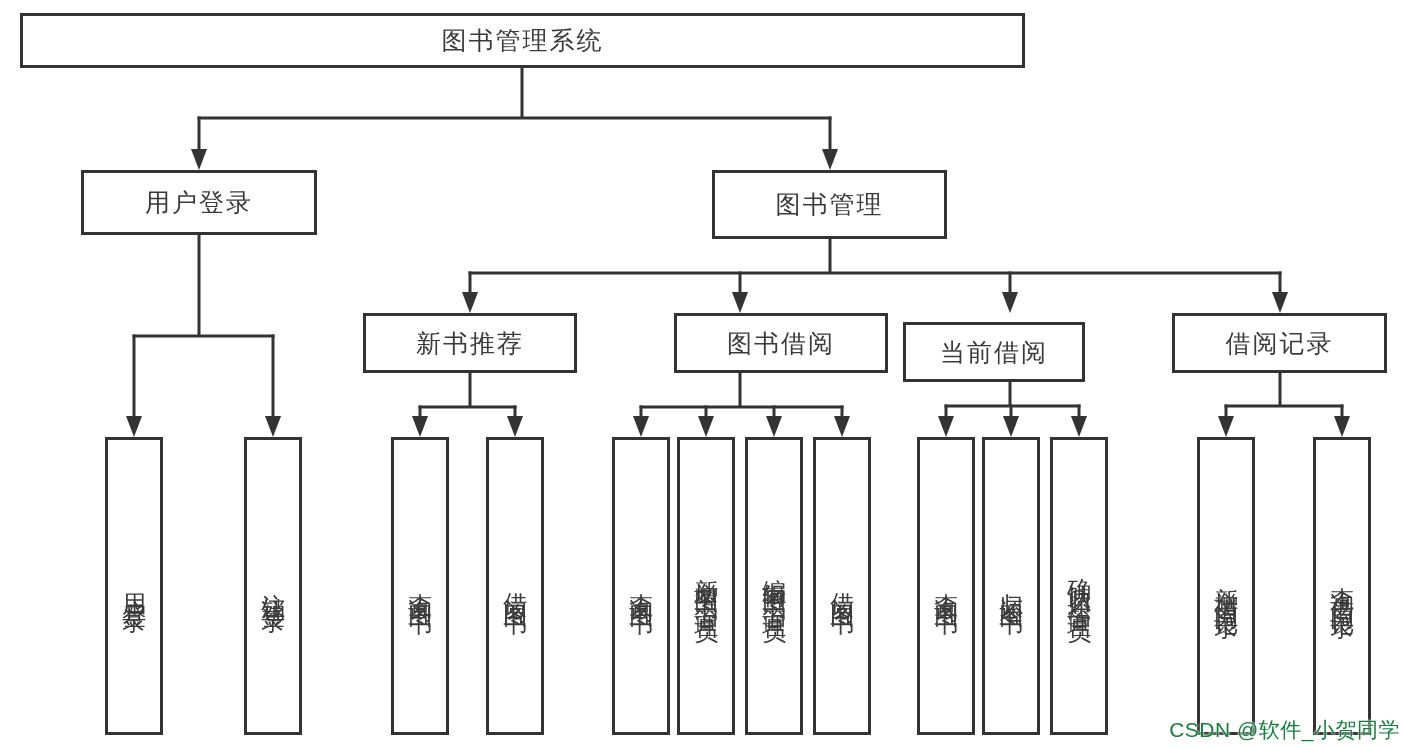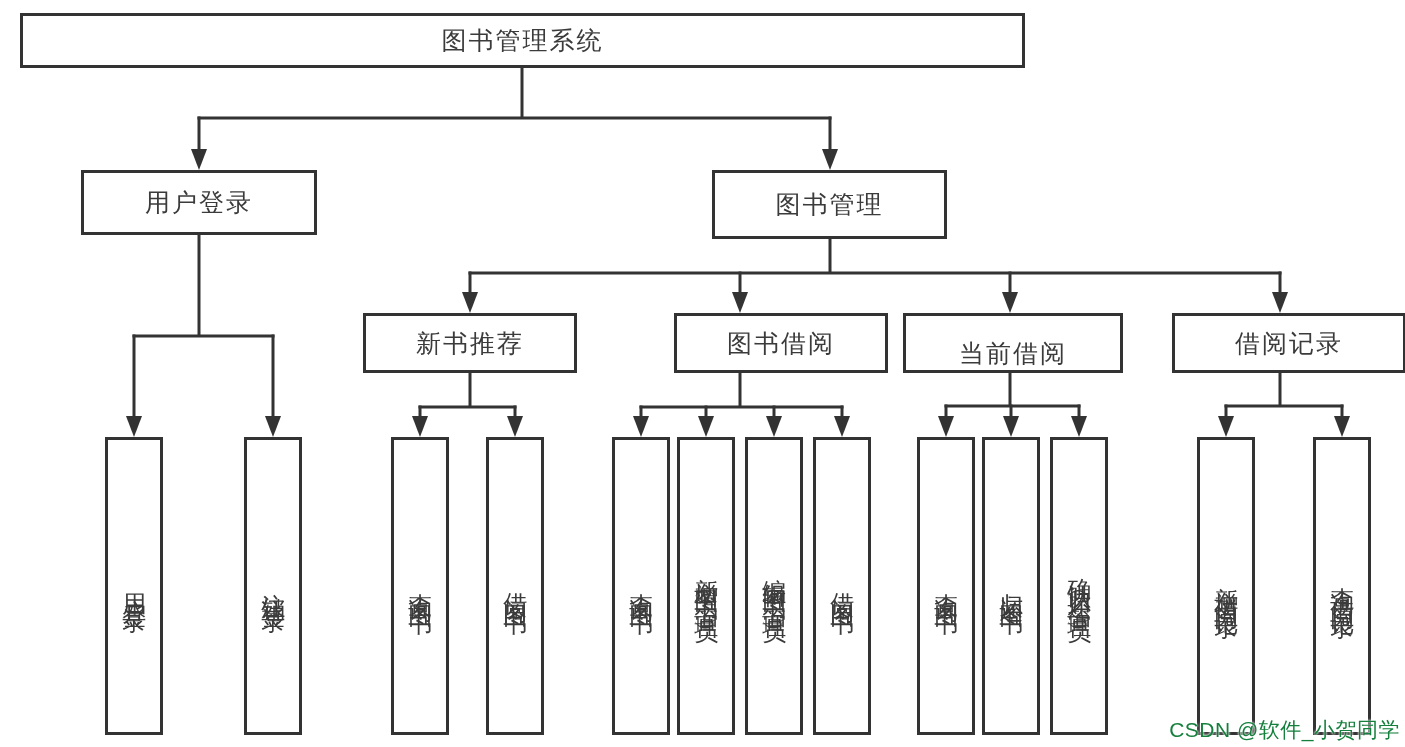--- a/index.html
+++ b/index.html
@@ -117,24 +117,24 @@
     </div>
     <div class="node h" style="left: 712px; top: 170px; width: 235px; height: 69px; border-color: rgb(51, 51, 51);">
       <span>图书管理</span>
     </div>
     <div class="node h" style="left: 363px; top: 313px; width: 214px; height: 60px; border-color: rgb(51, 51, 51);">
       <span>新书推荐</span>
     </div>
     <div class="node h" style="left: 633px; top: 313px; width: 214px; height: 60px; border-color: rgb(51, 51, 51); margin-left: 41px;">
       <span>图书借阅</span>
     </div>
-    <div class="node h" style="left: 903px; top: 313px; width: 220px; height: 60px; border-color: rgb(51, 51, 51); align-items: flex-end;">
+    <div class="node h" style="left: 903px; top: 322px; width: 182px; height: 60px; border-color: rgb(51, 51, 51);">
       <span>当前借阅</span>
     </div>
-    <div class="node h" style="left: 1172px; top: 313px; width: 234px; height: 60px; border-color: rgb(51, 51, 51); justify-content: center;">
+    <div class="node h" style="left: 1172px; top: 313px; width: 215px; height: 60px; border-color: rgb(51, 51, 51); justify-content: center;">
       <span>借阅记录</span>
     </div>
     <div class="node v" style="left: 105px; top: 437px; width: 58px; height: 298px; border-color: rgb(51, 51, 51);">
       <span>用户登录</span>
     </div>
     <div class="node v" style="left: 244px; top: 437px; width: 58px; height: 298px; border-color: rgb(51, 51, 51);">
       <span>注销登录</span>
     </div>
     <div class="node v" style="left: 391px; top: 437px; width: 58px; height: 298px; border-color: rgb(51, 51, 51);">
       <span>查询图书</span>

